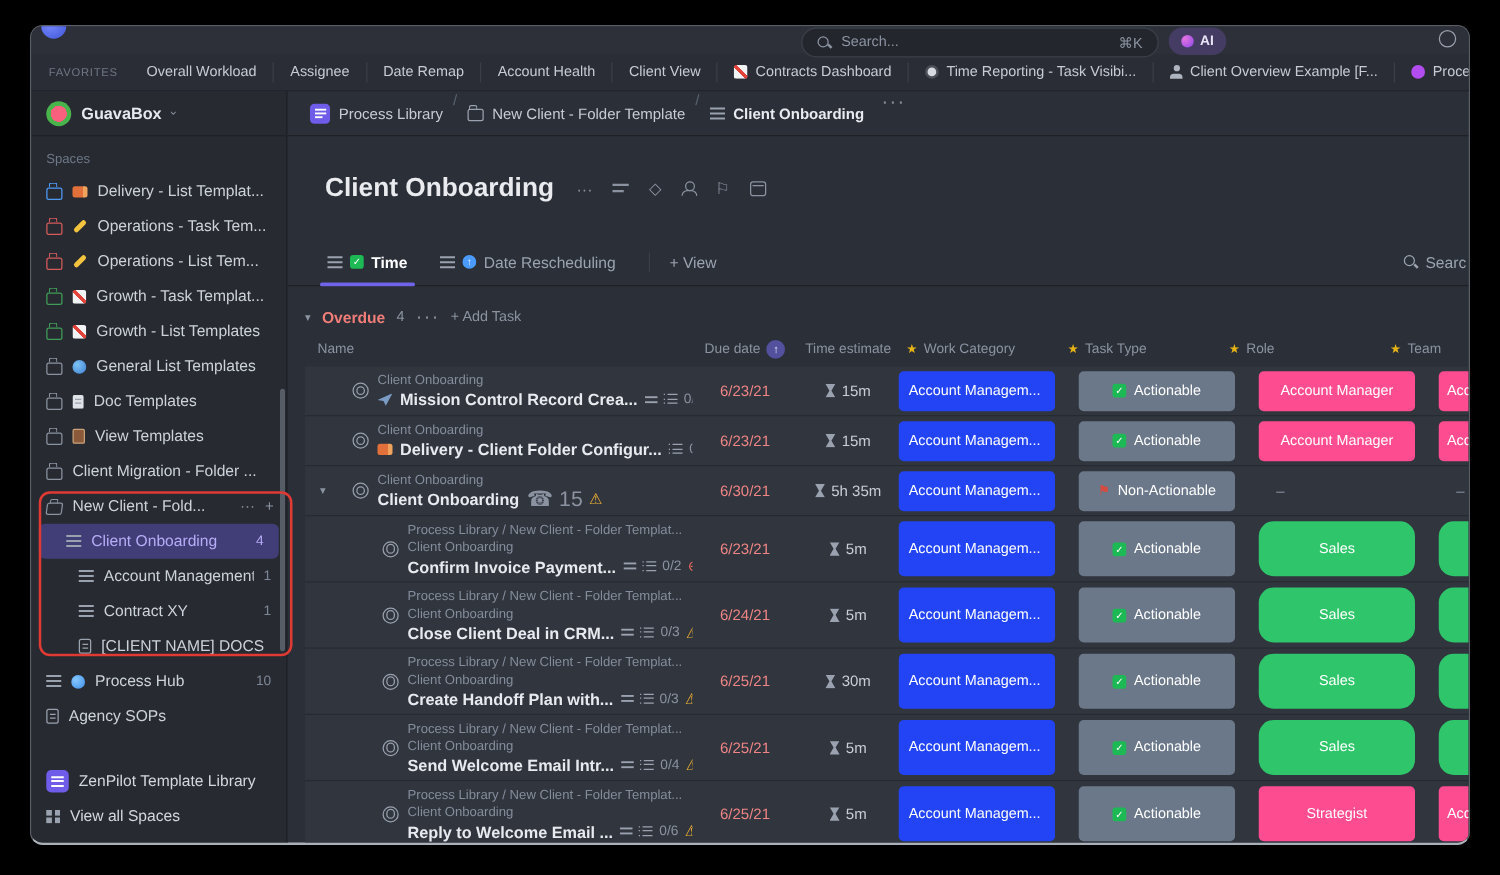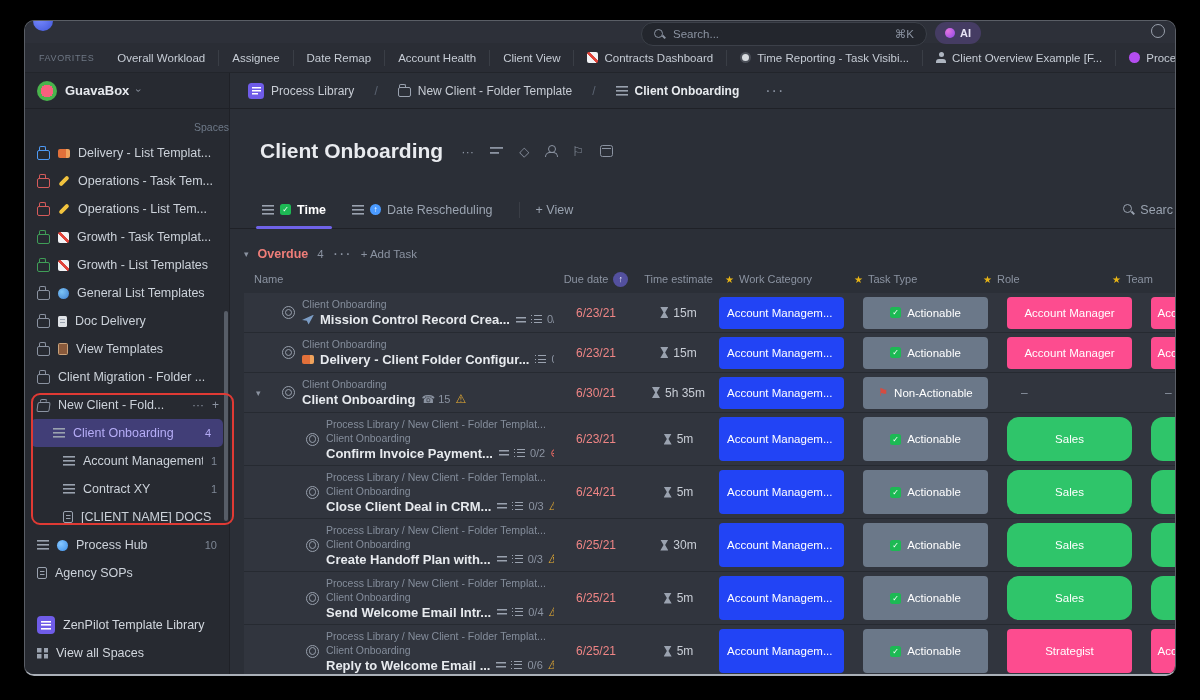--- a/index.html
+++ b/index.html
@@ -81,36 +81,36 @@
 
   
   .body { position:relative; display:flex; height:604px; }
 
   
   .sidebar { position:relative; width:205px; background:#272a31; border-right:1px solid #1f2127; flex:none; overflow:hidden; }
   .ws-row { height:36px; display:flex; align-items:center; gap:8px; padding:0 12px; border-bottom:1px solid #1f2127; cursor:pointer; }
   .guava { width:20px; height:20px; border-radius:50%; background:radial-gradient(circle at 50% 50%, #f8607e 0 45%, #49b44c 46%); flex:none; }
   .ws-name { color:#e6e9ee; font-size:13px; font-weight:bold; }
   .ws-chev { color:#8b93a1; font-size:10px; transform:rotate(90deg); display:inline-block; }
-  .spaces-label { margin:12px 0 6px 12px; font-size:10.5px; color:#6e7988;text-align:right; }
+  .spaces-label { margin:12px 0 6px 12px; font-size:10.5px; color:#6e7988; }
   .side-item { height:28px; display:flex; align-items:center; gap:8px; padding-left:12px; font-size:12.5px; color:#ccd2da; cursor:pointer; white-space:nowrap; }
   .side-item .lbl { overflow:hidden; text-overflow:clip; }
   .side-item .count { margin-left:auto; margin-right:12px; font-size:11px; color:#7e8795; }
   .side-item.sel { background:#413e77; border-radius:5px; margin:0 6px; padding-left:6px; color:#b6adf7; }
   .side-item.sel .count { color:#b6adf7; }
   .side-item .trail { margin-left:auto; margin-right:10px; color:#8b93a1; font-size:12px; display:flex; gap:8px; }
   .side-foot { margin-top:24px; }
   .side-foot .side-item { color:#d2d7de; }
   .plus-g { color:#9aa2af; font-size:14px; width:13px; text-align:center; flex:none; }
   .red-annot { position:absolute; left:6px; top:320px; width:203px; height:132px; border:2.5px solid #e03a34; border-radius:9px; z-index:6; pointer-events:none; }
   .side-scroll { position:absolute; right:1px; top:238px; width:4px; height:210px; background:#575d67; border-radius:2px; }
 
   
   .main { position:relative; flex:1; min-width:0; display:flex; flex-direction:column; overflow:hidden; }
-  .crumbbar { height:36px; flex:none; display:flex; align-items:center; padding-left:18px; border-bottom:1px solid #1f2127; gap:20px; }
+  .crumbbar { height:36px; flex:none; display:flex; padding-left:18px; border-bottom:1px solid #1f2127; gap:8px; }
   .crumb { display:flex; align-items:center; gap:7px; font-size:12px; color:#c7ccd4; cursor:pointer; }
   .crumb.last { color:#e8ebef; font-weight:bold; }
   .crumb-sep { color:#5b6472; font-size:12px; }
   .crumb-more { color:#8b93a1; margin-left:6px; letter-spacing:1px; cursor:pointer; }
 
   .page-head { padding:18px 0 0 30px; display:flex; align-items:center; gap:18px; height:66px; flex:none; }
   .page-title { font-size:21px; font-weight:bold; color:#e9ebef; }
   .head-ic { color:#8b93a1; font-size:13px; display:flex; align-items:center; cursor:pointer; }
   .i-desc2 { width:13px; height:8px; background:
       linear-gradient(#8b93a1,#8b93a1) 0 0/13px 1.8px,
@@ -166,21 +166,21 @@
   .i-cl { width:11px; height:9px; flex:none; background:
       linear-gradient(#9aa2af,#9aa2af) 3px 0/8px 1.4px,
       linear-gradient(#9aa2af,#9aa2af) 3px 3.6px/8px 1.4px,
       linear-gradient(#9aa2af,#9aa2af) 3px 7.2px/8px 1.4px,
       linear-gradient(#9aa2af,#9aa2af) 0 0/1.4px 1.4px,
       linear-gradient(#9aa2af,#9aa2af) 0 3.6px/1.4px 1.4px,
       linear-gradient(#9aa2af,#9aa2af) 0 7.2px/1.4px 1.4px; background-repeat:no-repeat; }
   .cl-count { font-size:11px; color:#8b93a1; }
   .i-warn { color:#f0b232; font-size:12px; }
   .i-block { color:#ef6a63; font-size:12px; }
-  .i-phone { color:#8b93a1; font-size:11px; }
+  .i-phone { color:#8b93a1; font-size:17px; }
   .c-due { width:84px; flex:none; text-align:center; font-size:12px; color:#ef8585; }
   .c-time { width:81px; flex:none; display:flex; align-items:center; justify-content:center; gap:5px; font-size:12px; color:#c9ced6; }
   .i-hour { width:8px; height:11px; background:#9aa2af; clip-path:polygon(0 0,100% 0,60% 50%,100% 100%,0 100%,40% 50%); }
   .c-tag { width:144px; flex:none; padding-right:4px; display:flex; align-items:center; }
   .tag { width:125px; border-radius:4px; color:#fff; font-size:11.5px; display:flex; align-items:center; justify-content:center; gap:6px; overflow:hidden; white-space:nowrap; }
   .h40 .tag { height:32px; } .h53 .tag { height:44px; }
   .tag.left { justify-content:flex-start; padding-left:8px; }
   .tag-blue { background:#2244f5; } .tag-gray { background:#6b7889; }
   .tag-pink { background:#fd4c8f; } .tag-green { background:#2fc56a;border-radius:12px; }
   .dash { color:#8b93a1; padding-left:14px; font-size:12px; }
@@ -278,21 +278,21 @@
             <span class="lbl">Growth - List Templates</span>
           </div>
           <div class="side-item">
             <span class="ic-folder" style="--c: #8b93a1;"></span>
             <span class="mi mi-globe"></span>
             <span class="lbl">General List Templates</span>
           </div>
           <div class="side-item">
             <span class="ic-folder" style="--c: #8b93a1;"></span>
             <span class="mi mi-doc"></span>
-            <span class="lbl">Doc Delivery</span>
+            <span class="lbl">Doc Templates</span>
           </div>
           <div class="side-item">
             <span class="ic-folder" style="--c: #8b93a1;"></span>
             <span class="mi mi-view"></span>
             <span class="lbl">View Templates</span>
           </div>
           <div class="side-item">
             <span class="ic-folder" style="--c: #8b93a1;"></span>
             <span class="lbl">Client Migration - Folder ...</span>
           </div>

